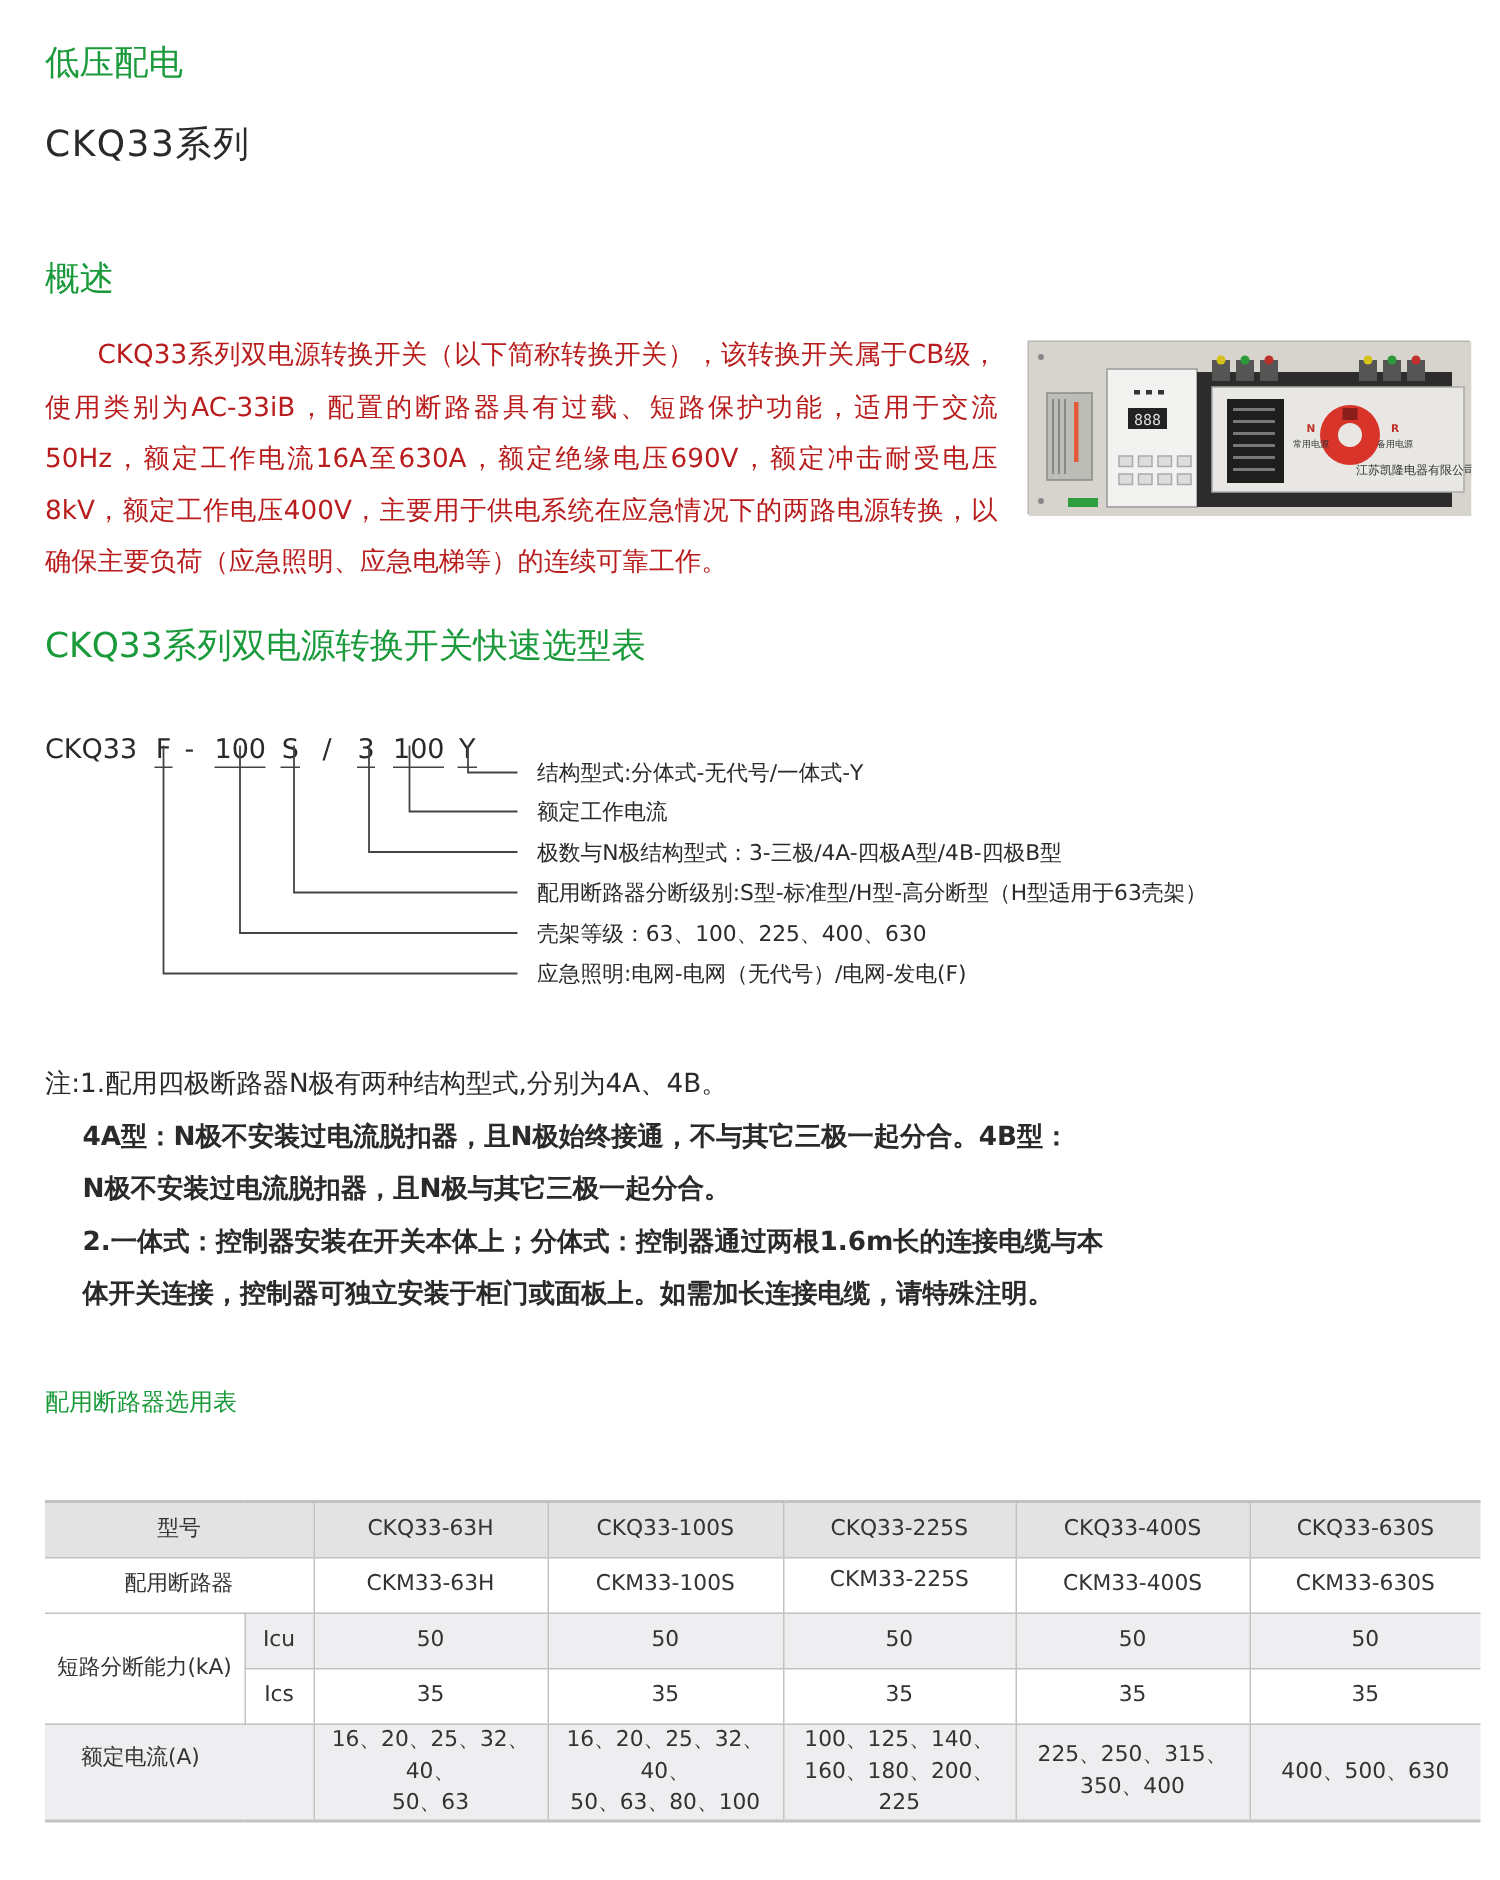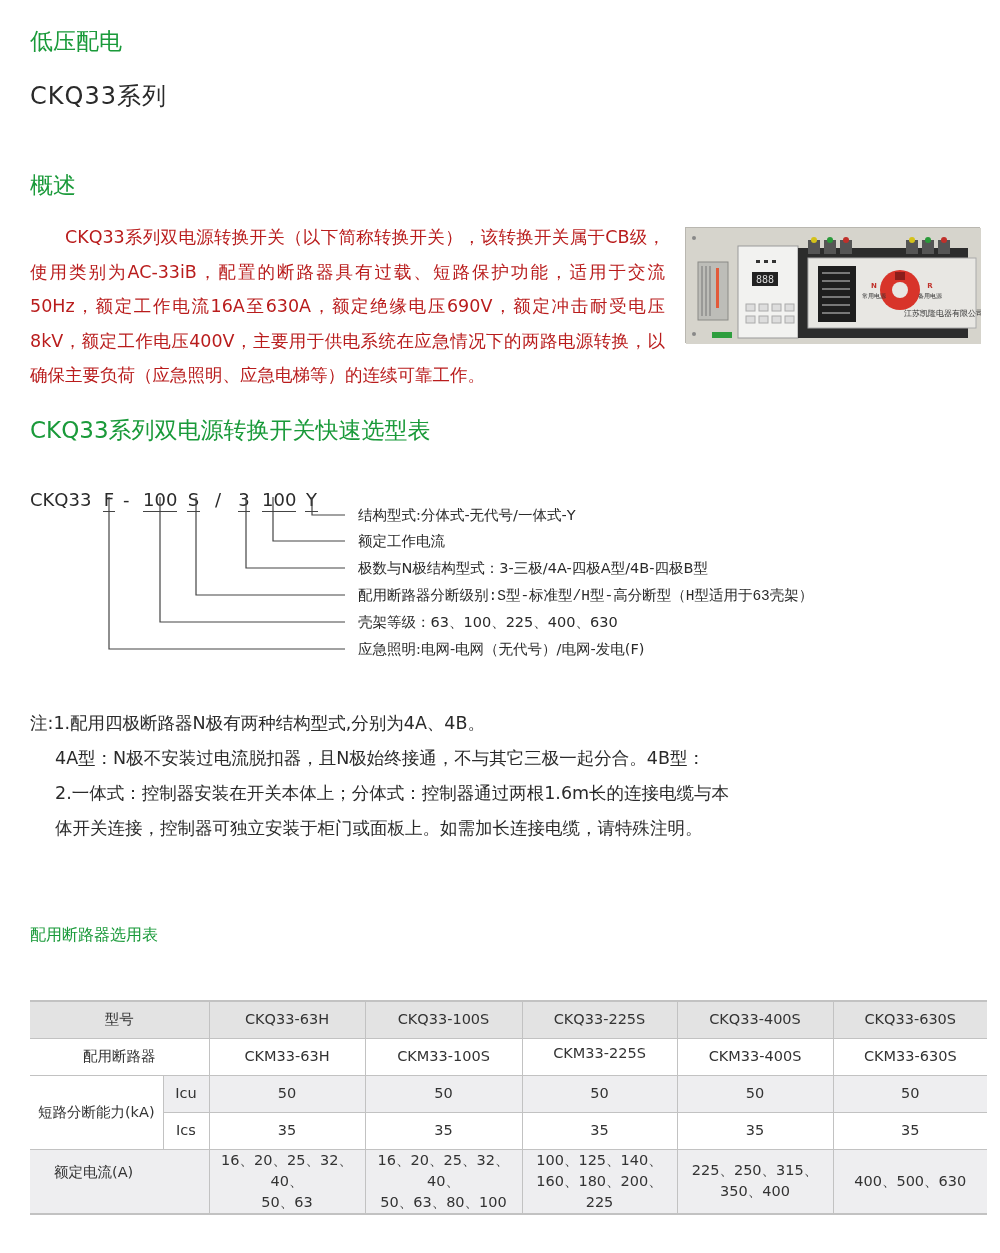--- a/index.html
+++ b/index.html
@@ -26,21 +26,21 @@
       background: linear-gradient(180deg, #d9d7cf 0%, #cfcdc6 100%);
       border: 1px solid #b9b7b0;
     }
     .h-quick { left: 30px; top: 415px; font-size: 23px; }
     .code-seg { position: absolute; top: 470px; font-size: 18px; color: #2a2a2a; text-align: center; margin-top: 19px; }
     .code-seg.u { border-bottom: 1.5px solid #444; padding-bottom: 1px; }
     .tree-label { position: absolute; left: 358px; font-size: 14.5px; color: #2a2a2a; white-space: nowrap; }
     .notes {
       left: 30px; top: 706px; font-size: 17.5px; line-height: 35px; color: #2a2a2a;
     }
-    .notes .ind { padding-left: 25px; }
+    .notes .ind { padding-left: 25px; font-weight: bold; }
     .h-breaker { left: 30px; top: 925px; font-size: 16px; }
     table.sel {
       position: absolute; left: 30px; top: 1000px; width: 957px;
       border-collapse: collapse; font-size: 14.5px; color: #333;
     }
     table.sel td {
       border: 1px solid #c2c2c2; text-align: center; vertical-align: middle;
       line-height: 21px;
     }
     table.sel tr.hdr td { background: #e3e3e3; height: 37px; }
@@ -159,27 +159,28 @@
     <polyline points="246,497 246,568 345,568"></polyline>
     <polyline points="196,497 196,595 345,595"></polyline>
     <polyline points="160,497 160,622 345,622"></polyline>
     <polyline points="109,497 109,649 345,649"></polyline>
   </g>
 </svg>
 
 <div class="tree-label" style="top:506px;">结构型式:分体式-无代号/一体式-Y</div>
 <div class="tree-label" style="top:532px;">额定工作电流</div>
 <div class="tree-label" style="top:559px;">极数与N极结构型式：3-三极/4A-四极A型/4B-四极B型</div>
-<div class="tree-label" style="top:586px;font-family:Liberation Mono, monospace;">配用断路器分断级别:S型-标准型/H型-高分断型（H型适用于63壳架）</div>
+<div class="tree-label" style="top:586px;">配用断路器分断级别:S型-标准型/H型-高分断型（H型适用于63壳架）</div>
 <div class="tree-label" style="top:613px;">壳架等级：63、100、225、400、630</div>
 <div class="tree-label" style="top:640px;">应急照明:电网-电网（无代号）/电网-发电(F)</div>
 
 <div class="abs notes">
   <div>注:1.配用四极断路器N极有两种结构型式,分别为4A、4B。</div>
   <div class="ind">4A型：N极不安装过电流脱扣器，且N极始终接通，不与其它三极一起分合。4B型：</div>
+  <div class="ind">N极不安装过电流脱扣器，且N极与其它三极一起分合。</div>
   <div class="ind">2.一体式：控制器安装在开关本体上；分体式：控制器通过两根1.6m长的连接电缆与本</div>
   <div class="ind">体开关连接，控制器可独立安装于柜门或面板上。如需加长连接电缆，请特殊注明。</div>
 </div>
 
 <div class="abs green h-breaker">配用断路器选用表</div>
 
 <table class="sel">
   <colgroup>
     <col style="width:133px">
       <col style="width:46px">

